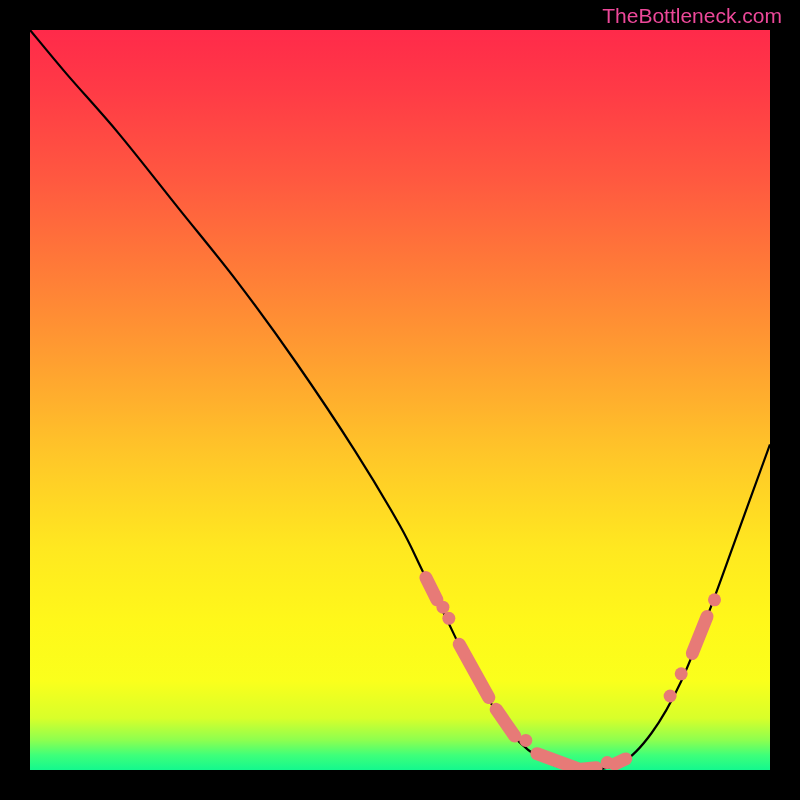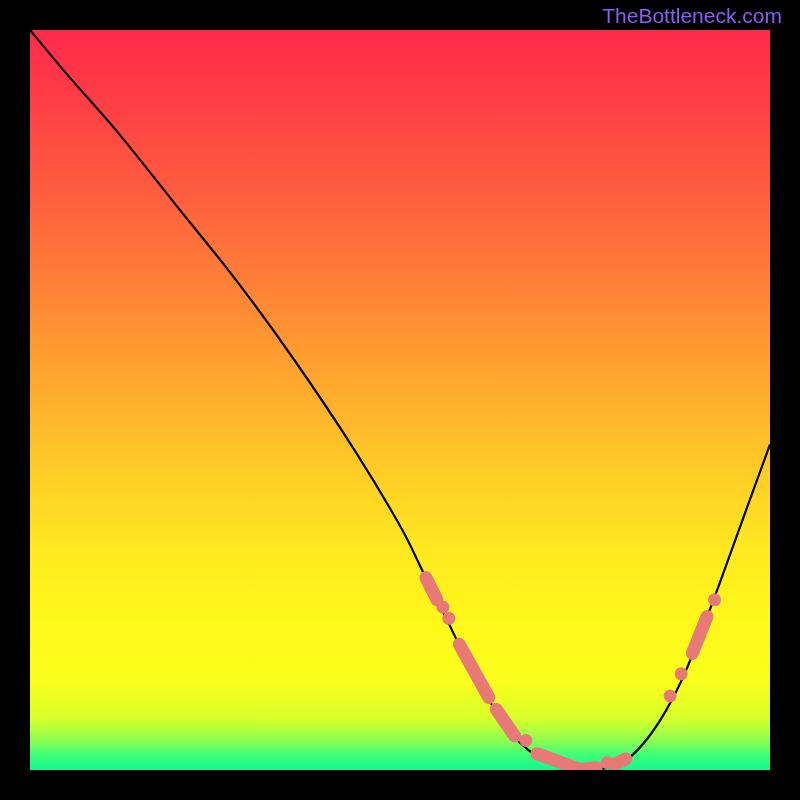--- a/index.html
+++ b/index.html
@@ -7,21 +7,21 @@
     width: 800px;
     height: 800px;
     background: #000;
     position: relative;
     font-family: Arial, sans-serif;
   }
   .watermark {
     position: absolute;
     top: 4px;
     right: 18px;
-    color: #8b5cf6;
+    color: #ec4899;
     font-size: 21px;
     font-weight: 500;
     z-index: 10;
   }
   .plot-area {
     position: absolute;
     left: 30px;
     top: 30px;
     width: 740px;
     height: 740px;

